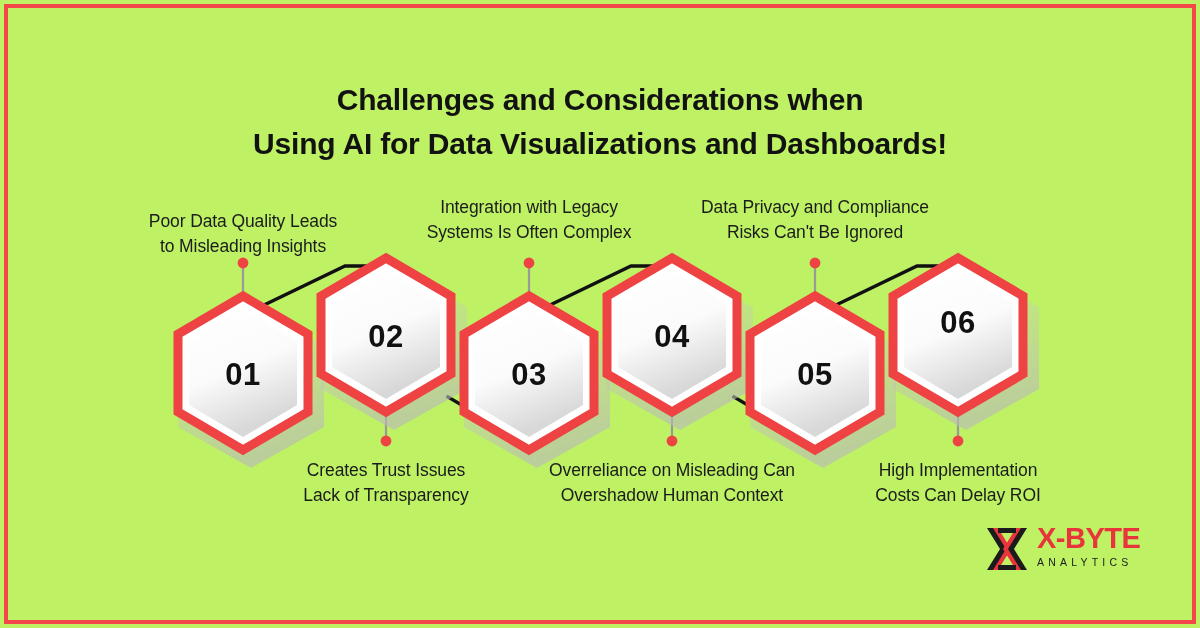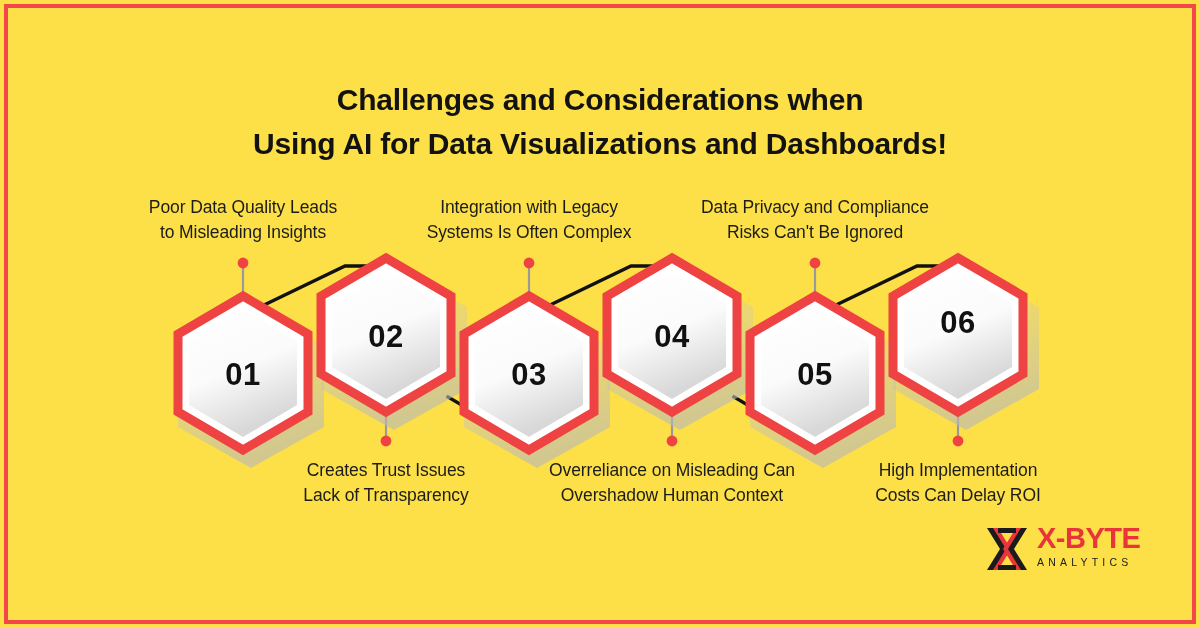--- a/index.html
+++ b/index.html
@@ -7,21 +7,21 @@
     padding: 0;
     background: #ffffff;
   }
   body {
     font-family: "Liberation Sans", sans-serif;
   }
   #poster {
     position: relative;
     width: 1200px;
     height: 628px;
-    background: #fde047;
+    background: #bef264;
     overflow: hidden;
   }
   #frame {
     position: absolute;
     left: 4px;
     top: 4px;
     width: 1192px;
     height: 620px;
     border: 4px solid #f4474a;
     box-sizing: border-box;
@@ -209,21 +209,21 @@
       </g>
     </svg>
 
     <div class="hexnum" style="left:183px; top:357px;">01</div>
     <div class="hexnum" style="left:326px; top:319px;">02</div>
     <div class="hexnum" style="left:469px; top:357px;text-align:center;">03</div>
     <div class="hexnum" style="left:612px; top:319px;">04</div>
     <div class="hexnum" style="left:755px; top:357px;">05</div>
     <div class="hexnum" style="left:898px; top:305px;">06</div>
 
-    <div class="caption" style="left:103px; top:195px; width:280px;">
+    <div class="caption" style="left:103px; top:209px; width:280px;">
       <span class="cl">Poor Data Quality Leads</span>
       <span class="cl">to Misleading Insights</span>
     </div>
 
     <div class="caption" style="left:246px; top:458px; width:280px;">
       <span class="cl">Creates Trust Issues</span>
       <span class="cl">Lack of Transparency</span>
     </div>
 
     <div class="caption" style="left:389px; top:195px; width:280px;">

